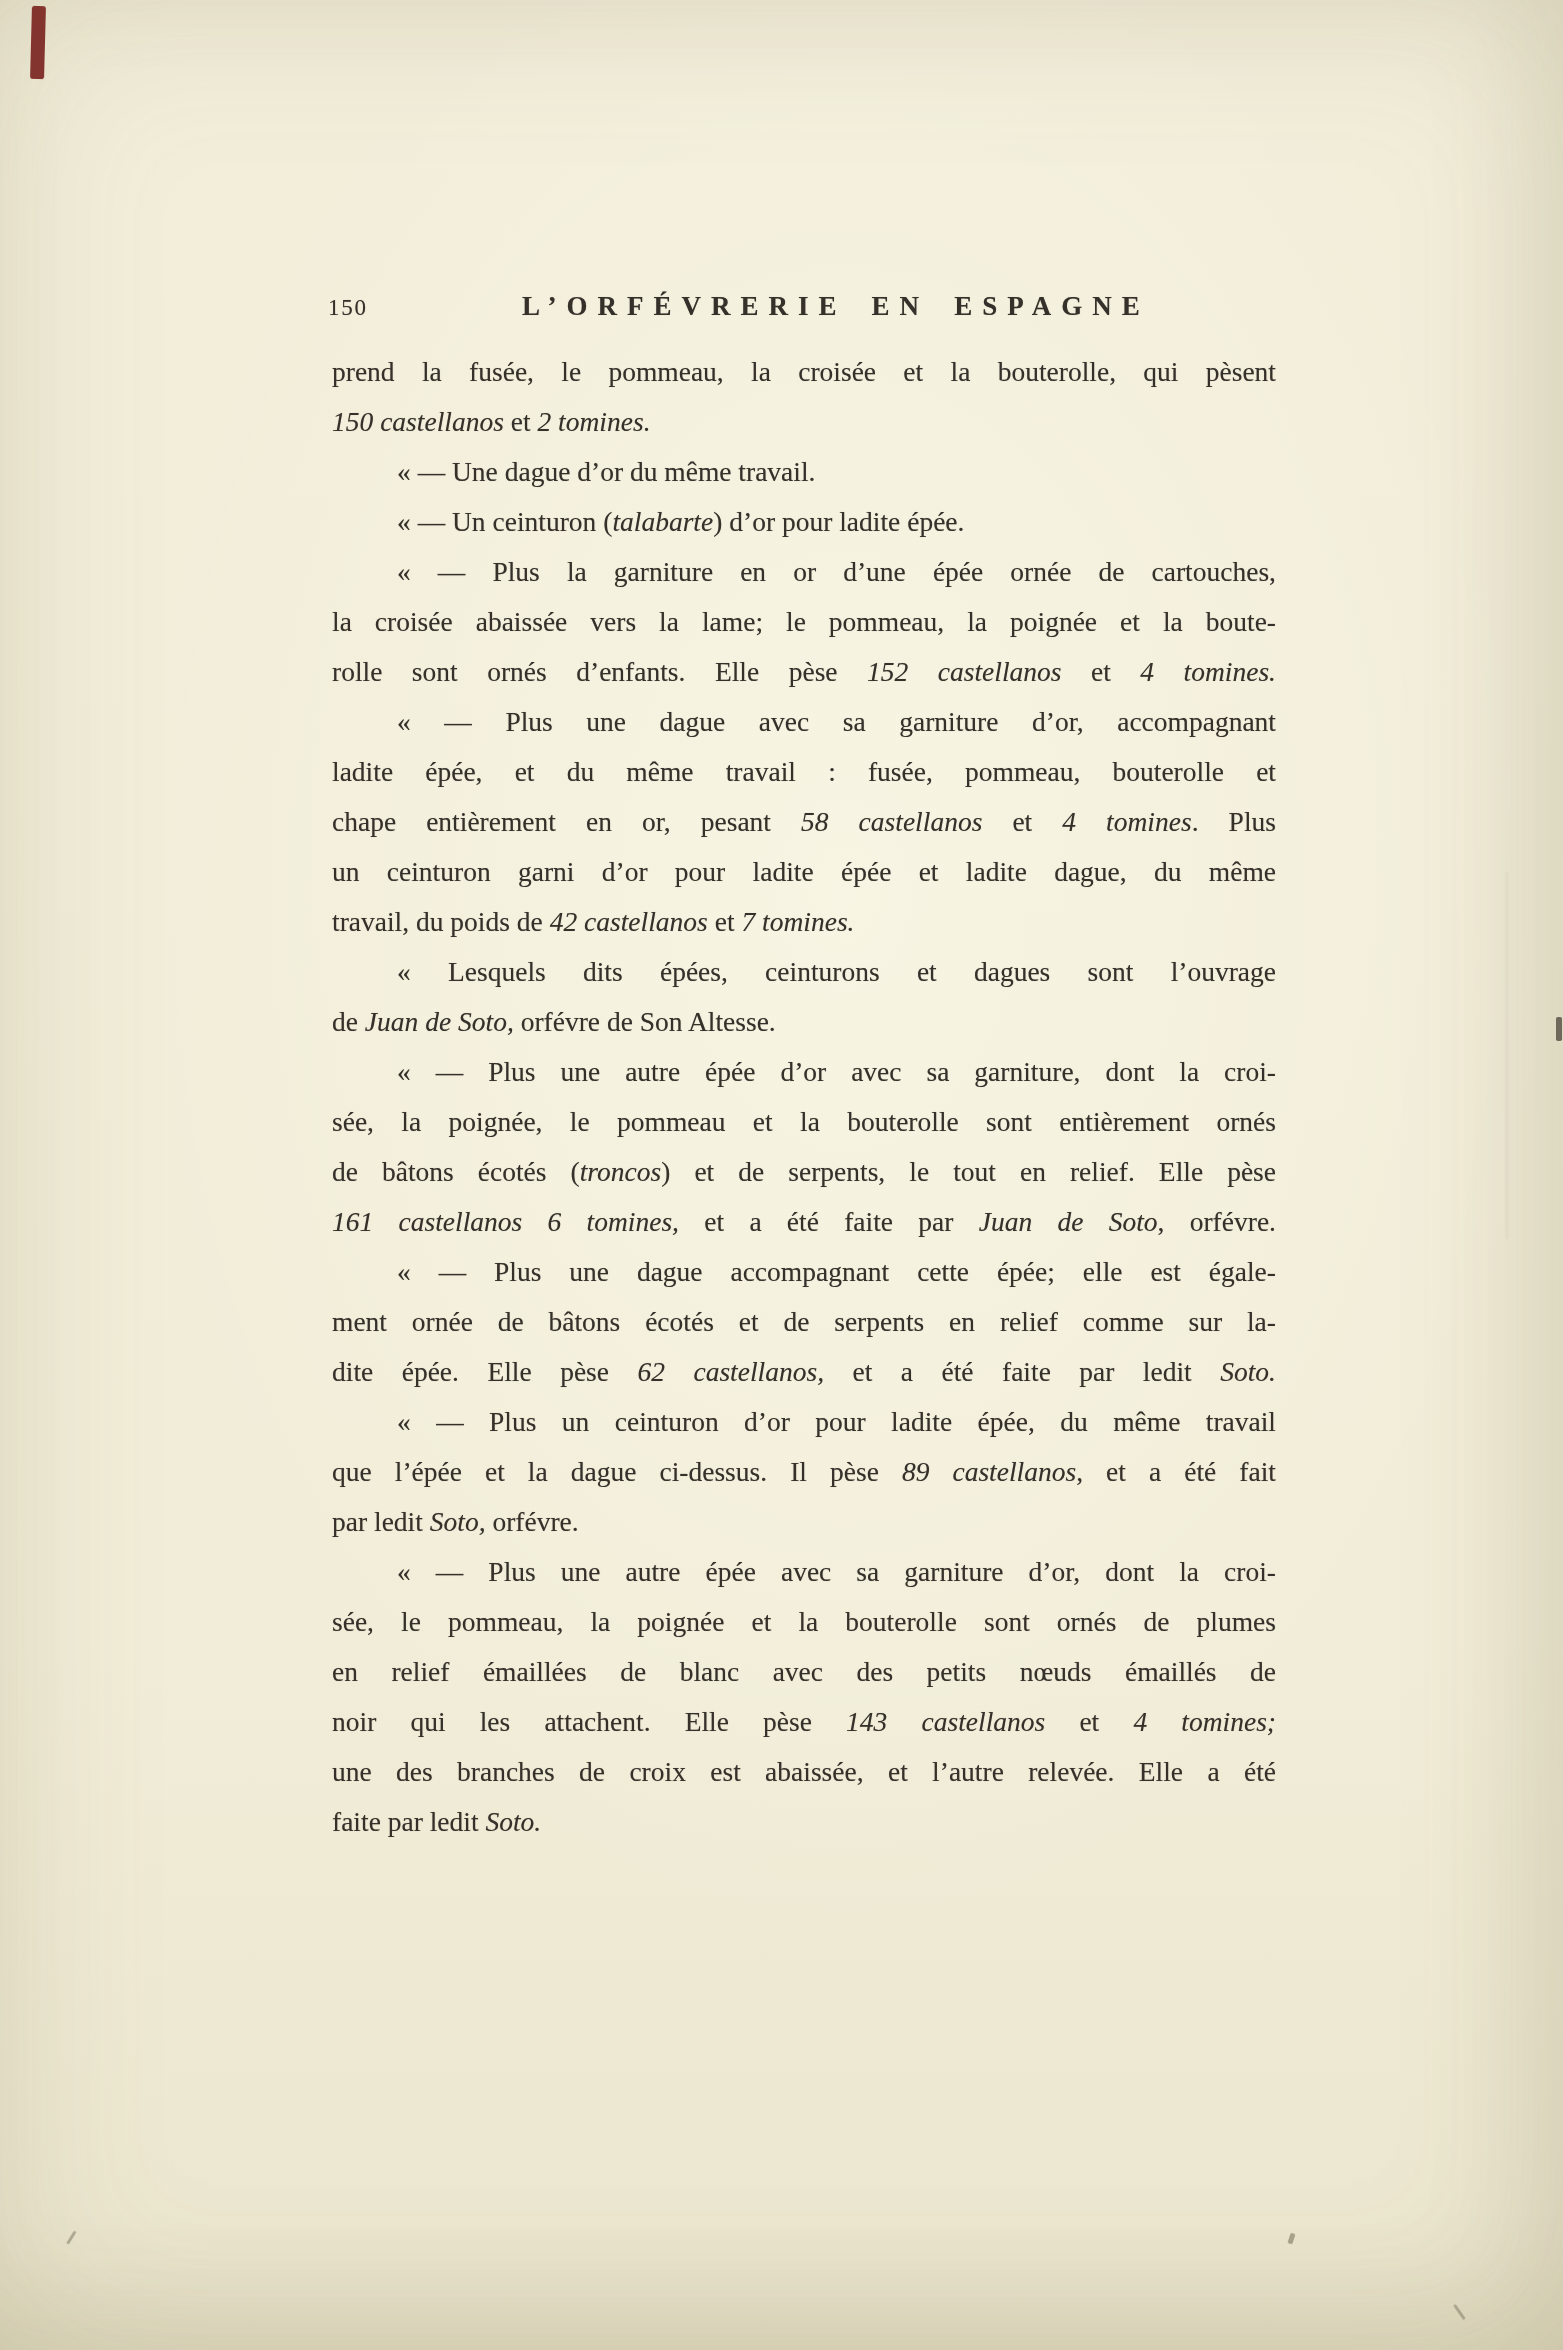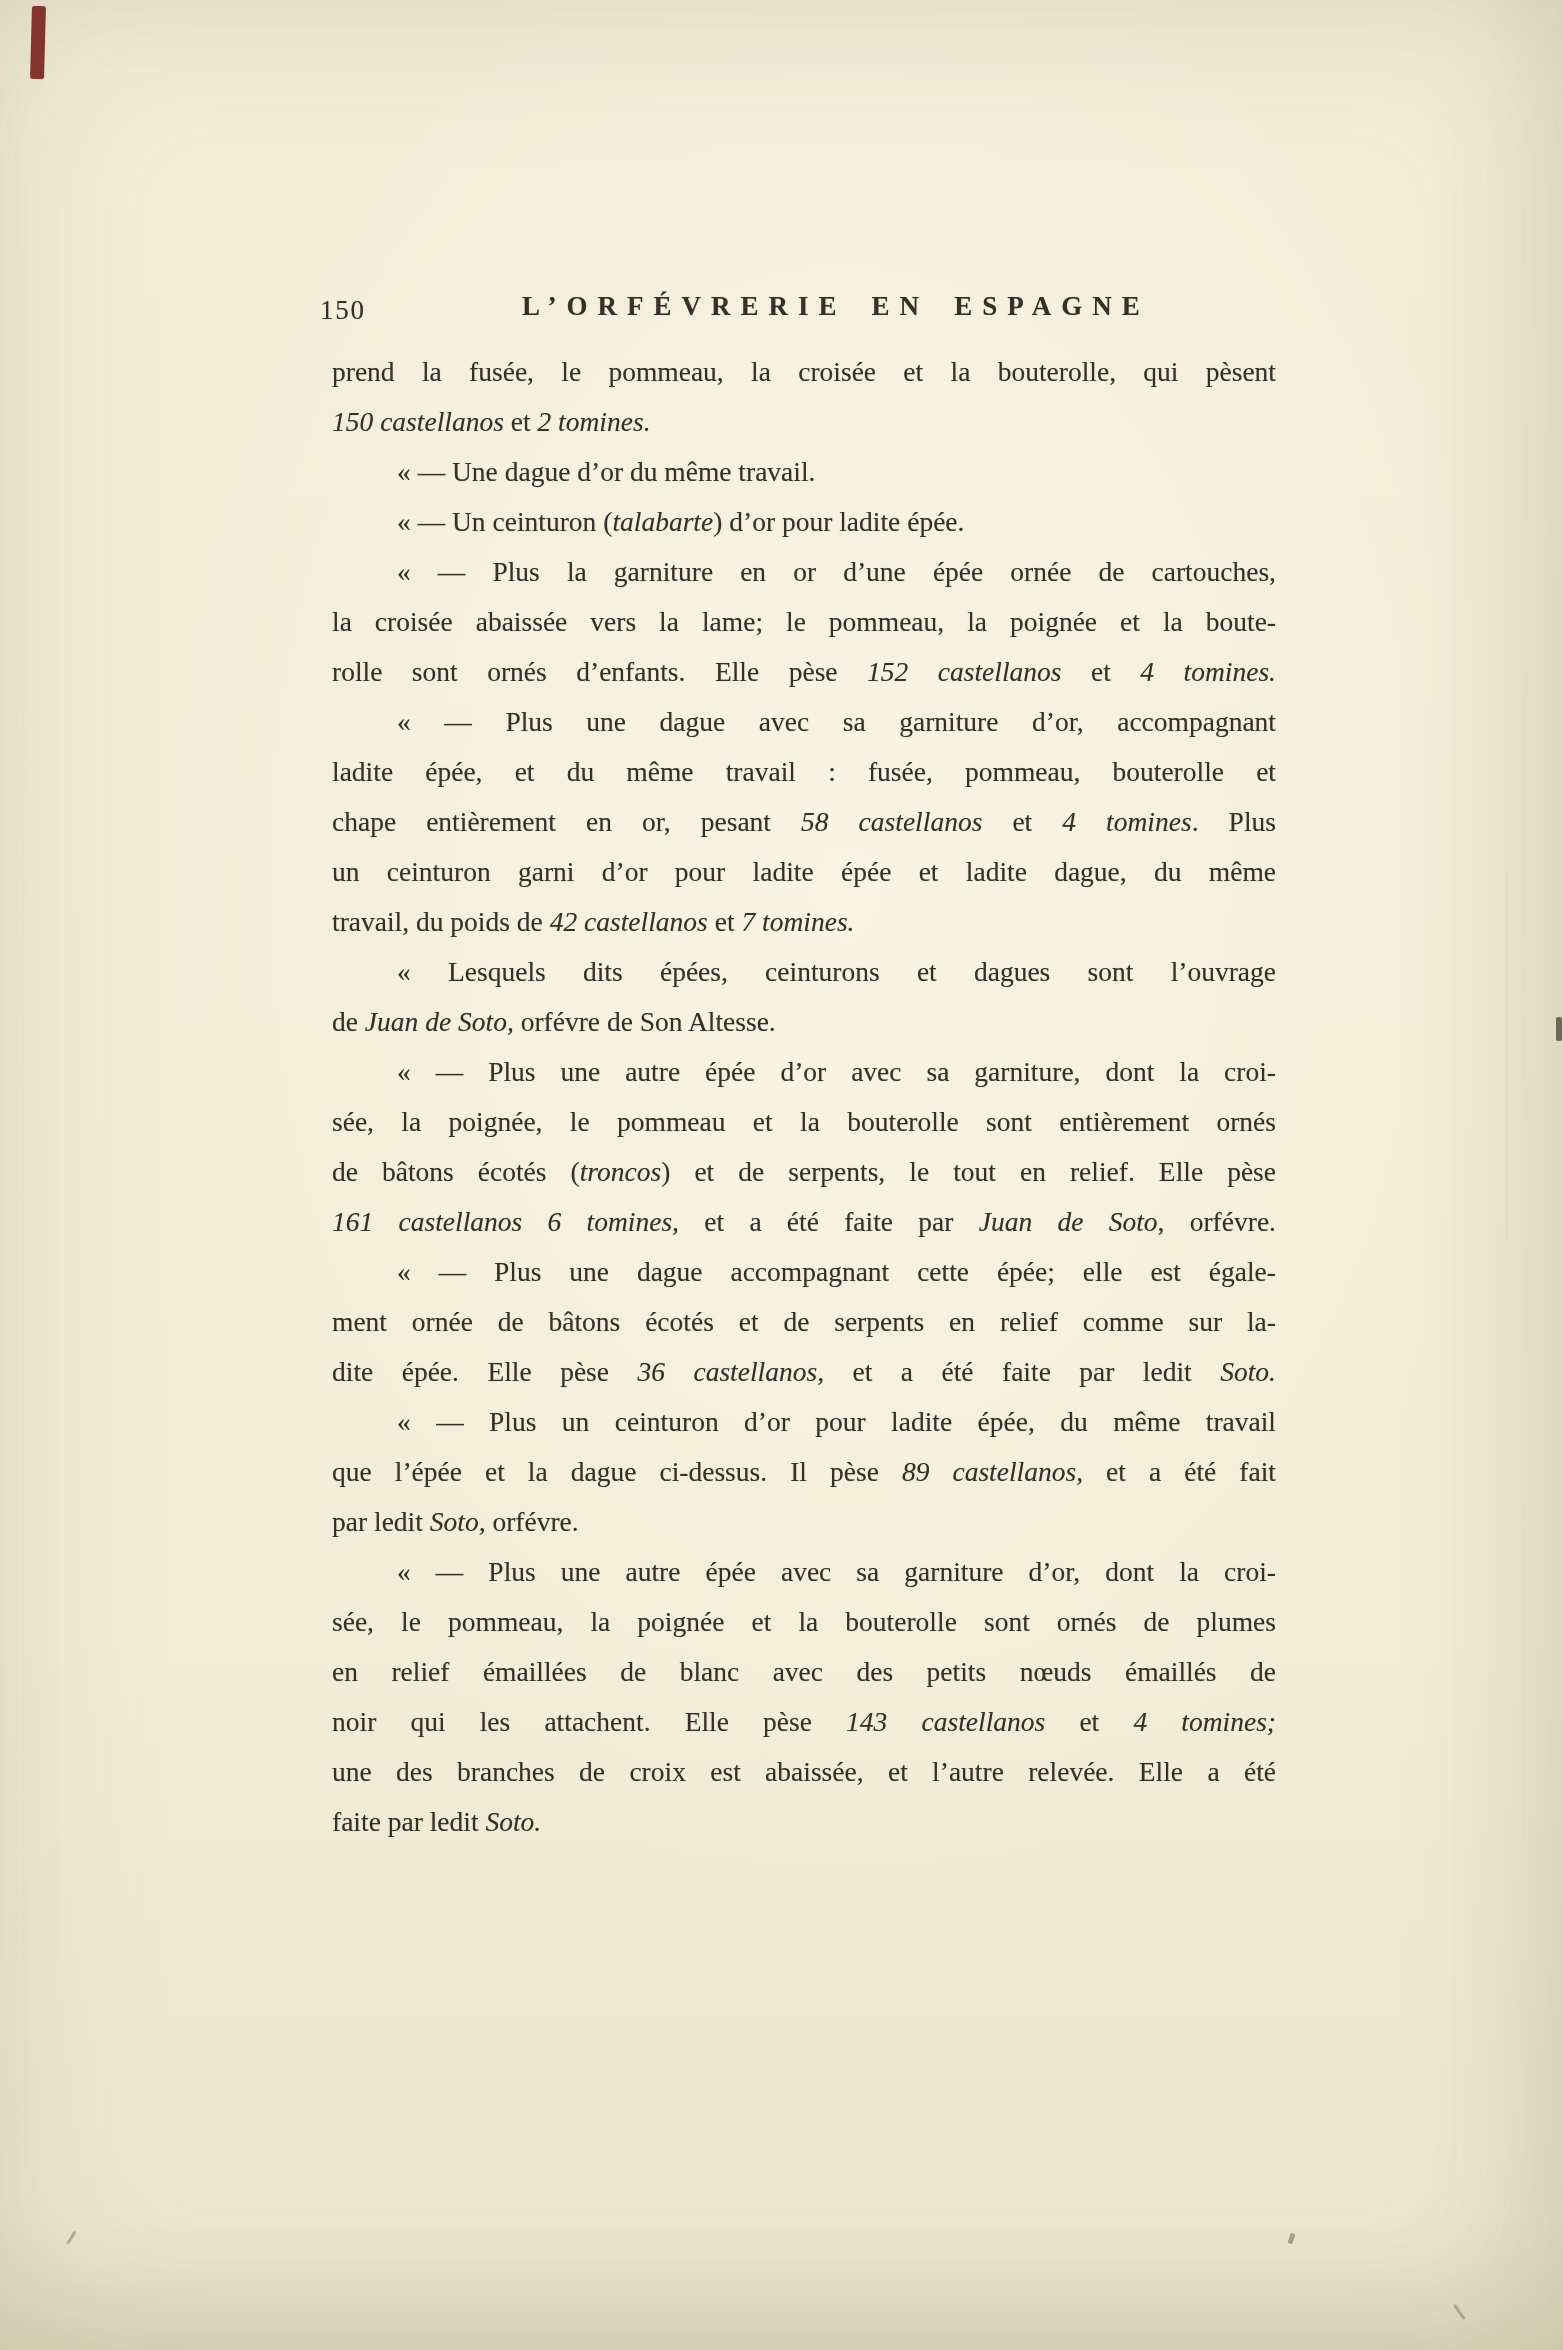--- a/index.html
+++ b/index.html
@@ -10,22 +10,22 @@
   }
   .page{
     position:absolute;inset:0;
     background:
       radial-gradient(ellipse 1194px 1745px at 54% 38%, rgba(255,253,240,.45) 0%, rgba(255,253,240,0) 60%),
       linear-gradient(180deg,#f2eeda 0%,#f1edd8 70%,#ece7d0 94%,#e6e1c8 100%),
       #f1edd8;
     box-shadow:inset 0 0 174px rgba(122,110,70,.16), inset -37px -27.5px 110px rgba(110,98,60,.10);
   }
   .pagenum{
-    position:absolute;left:320px;top:295px;
-    font-size:27px;letter-spacing:1.8px;color:var(--ink,#35302a);
+    position:absolute;left:328px;top:295px;
+    font-size:23px;letter-spacing:1.8px;color:var(--ink,#35302a);
     text-shadow:0 0 0.9px rgba(49,44,37,.35);
   }
   .title{
     position:absolute;left:522px;top:291px;
     font-size:27px;letter-spacing:10px;word-spacing:8.3px;
     color:var(--ink,#35302a);white-space:nowrap;
     text-shadow:0 0 0.9px rgba(49,44,37,.3);
     font-weight:bold;
   }
   .text-block{
@@ -97,21 +97,21 @@
       <div class="line j"><span class="rm">un ceinturon garni d’or pour ladite épée et ladite dague, du même</span></div>
       <div class="line"><span class="rm">travail, du poids de </span><span class="it">42 castellanos</span><span class="rm"> et </span><span class="it">7 tomines.</span></div>
       <div class="line ind j"><span class="rm">« Lesquels dits épées, ceinturons et dagues sont l’ouvrage</span></div>
       <div class="line"><span class="rm">de </span><span class="it">Juan de Soto,</span><span class="rm"> orfévre de Son Altesse.</span></div>
       <div class="line ind j"><span class="rm">« — Plus une autre épée d’or avec sa garniture, dont la croi-</span></div>
       <div class="line j"><span class="rm">sée, la poignée, le pommeau et la bouterolle sont entièrement ornés</span></div>
       <div class="line j"><span class="rm">de bâtons écotés (</span><span class="it">troncos</span><span class="rm">) et de serpents, le tout en relief. Elle pèse</span></div>
       <div class="line j"><span class="it">161 castellanos 6 tomines,</span><span class="rm"> et a été faite par </span><span class="it">Juan de Soto</span><span class="rm">, orfévre.</span></div>
       <div class="line ind j"><span class="rm">« — Plus une dague accompagnant cette épée; elle est égale-</span></div>
       <div class="line j"><span class="rm">ment ornée de bâtons écotés et de serpents en relief comme sur la-</span></div>
-      <div class="line j"><span class="rm">dite épée. Elle pèse </span><span class="it">36 castellanos,</span><span class="rm"> et a été faite par ledit </span><span class="it">Soto.</span></div>
+      <div class="line j"><span class="rm">dite épée. Elle pèse </span><span class="it">62 castellanos,</span><span class="rm"> et a été faite par ledit </span><span class="it">Soto.</span></div>
       <div class="line ind j"><span class="rm">« — Plus un ceinturon d’or pour ladite épée, du même travail</span></div>
       <div class="line j"><span class="rm">que l’épée et la dague ci-dessus. Il pèse </span><span class="it">89 castellanos</span><span class="rm">, et a été fait</span></div>
       <div class="line"><span class="rm">par ledit </span><span class="it">Soto,</span><span class="rm"> orfévre.</span></div>
       <div class="line ind j"><span class="rm">« — Plus une autre épée avec sa garniture d’or, dont la croi-</span></div>
       <div class="line j"><span class="rm">sée, le pommeau, la poignée et la bouterolle sont ornés de plumes</span></div>
       <div class="line j"><span class="rm">en relief émaillées de blanc avec des petits nœuds émaillés de</span></div>
       <div class="line j"><span class="rm">noir qui les attachent. Elle pèse </span><span class="it">143 castellanos</span><span class="rm"> et </span><span class="it">4 tomines;</span></div>
       <div class="line j"><span class="rm">une des branches de croix est abaissée, et l’autre relevée. Elle a été</span></div>
       <div class="line"><span class="rm">faite par ledit </span><span class="it">Soto.</span></div>
     </div>

